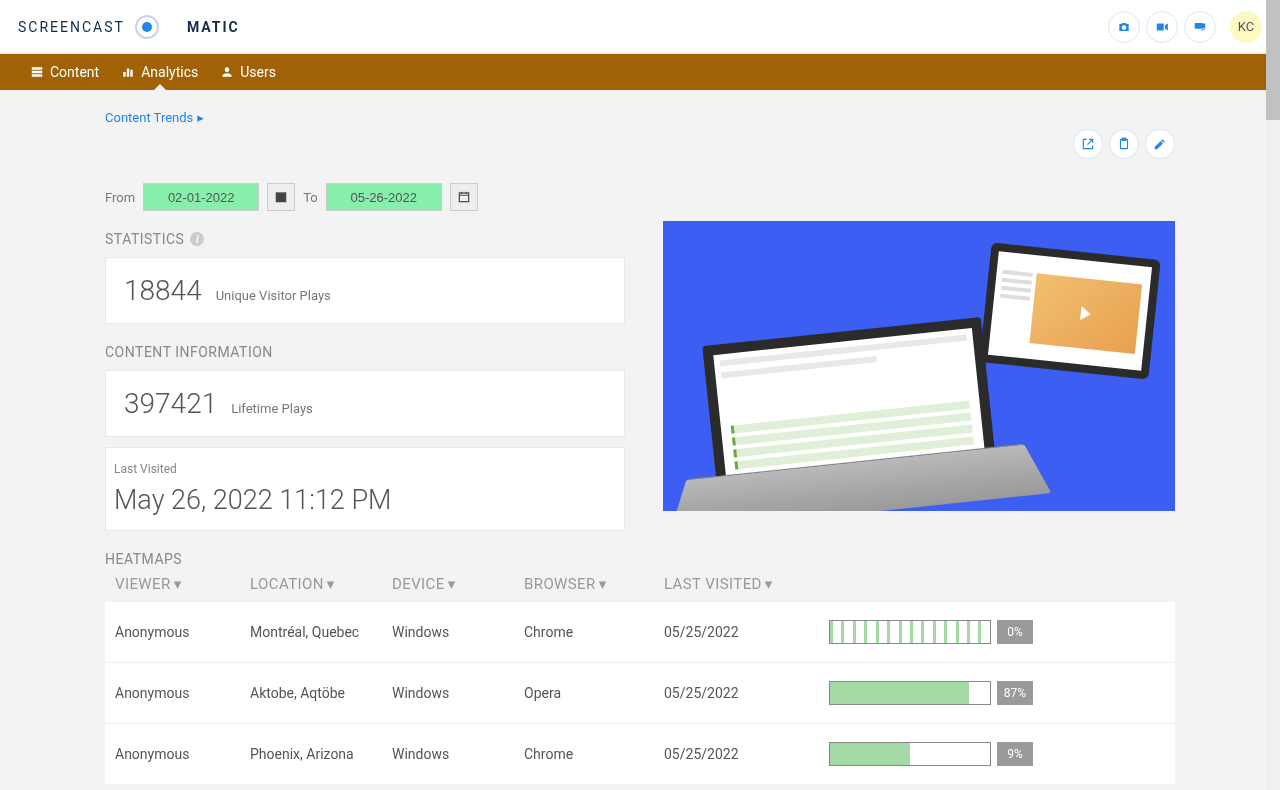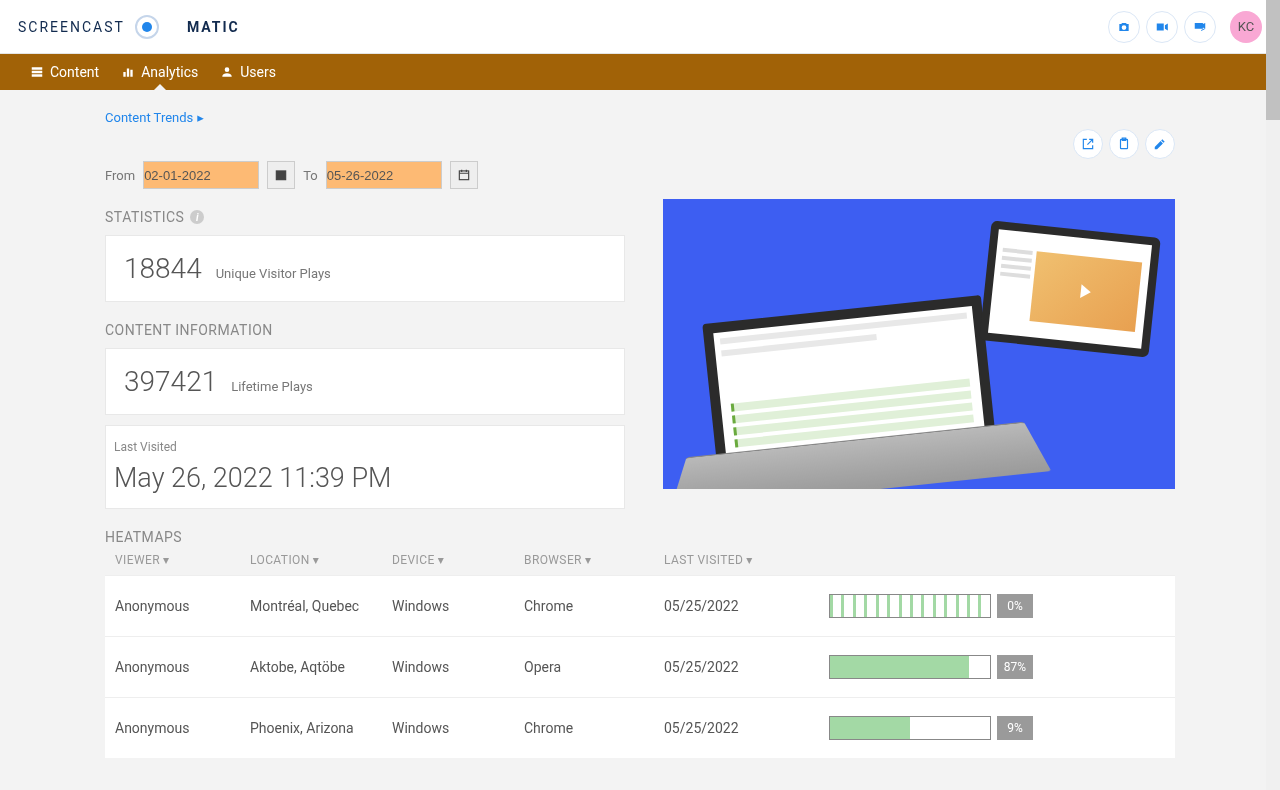--- a/index.html
+++ b/index.html
@@ -5,33 +5,33 @@
 * { margin: 0; padding: 0; box-sizing: border-box; }
 body { font-family: -apple-system, BlinkMacSystemFont, "Segoe UI", Roboto, Helvetica, Arial, sans-serif; background: #f3f3f3; color: #585858; }
 .topbar { background: #fff; height: 54px; display: flex; align-items: center; padding: 0 18px; border-bottom: 1px solid #e5e5e5; }
 .logo { display: flex; align-items: center; gap: 10px; }
 .logo-text { font-size: 14px; letter-spacing: 2px; color: #122b4f; font-weight: 400; }
 .logo-text b { font-weight: 700; margin-left: 18px; }
 .logo-circle { width: 24px; height: 24px; border-radius: 50%; border: 2px solid #c5d5ea; display: flex; align-items: center; justify-content: center; }
 .logo-circle-inner { width: 10px; height: 10px; border-radius: 50%; background: #2186eb; }
 .topbar-right { margin-left: auto; display: flex; align-items: center; gap: 6px; }
 .icon-btn { width: 32px; height: 32px; border-radius: 50%; border: 1px solid #dbe7f6; display: flex; align-items: center; justify-content: center; background: #fff; cursor: pointer; color: #2186eb; }
-.avatar { width: 32px; height: 32px; border-radius: 50%; background: #f9a8d4; display: flex; align-items: center; justify-content: center; font-size: 13px; color: #555; margin-left: 8px; }
+.avatar { width: 32px; height: 32px; border-radius: 50%; background: #fef9c3; display: flex; align-items: center; justify-content: center; font-size: 13px; color: #555; margin-left: 8px; }
 .navbar { background: #a16207; height: 36px; display: flex; align-items: center; padding: 0 30px; gap: 22px; position: relative; }
 .nav-item { color: #fff; font-size: 14px; display: flex; align-items: center; gap: 6px; cursor: pointer; position: relative; height: 36px; }
 .nav-item svg { width: 14px; height: 14px; fill: #fff; }
 .nav-item.active::after { content: ""; position: absolute; bottom: -1px; left: 50%; transform: translateX(-50%); width: 0; height: 0; border-left: 7px solid transparent; border-right: 7px solid transparent; border-bottom: 7px solid #f3f3f3; }
 .page { max-width: 1070px; margin: 0 auto; padding: 20px 0 40px; }
 .breadcrumb { font-size: 13px; color: #2186eb; display: flex; align-items: center; gap: 4px; margin-bottom: 4px; }
 .header-row { display: flex; align-items: center; }
 .page-title { font-size: 32px; font-weight: 300; color: #585858; }
 .header-actions { margin-left: auto; display: flex; gap: 6px; }
 .small-icon-btn { width: 30px; height: 30px; border-radius: 50%; border: 1px solid #dbe7f6; display: flex; align-items: center; justify-content: center; background: #fff; cursor: pointer; color: #2186eb; }
-.date-row { display: flex; align-items: center; gap: 8px; margin-top: 2px; font-size: 13px; color: #777; }
-.date-input { width: 116px; height: 28px; border: 1px solid #ccc; background: #fdba74; text-align: left; font-size: 13px; color: #555; }
+.date-row { display: flex; align-items: center; gap: 8px; margin-top: 24px; font-size: 13px; color: #777; }
+.date-input { width: 116px; height: 28px; border: 1px solid #ccc; background: #86efac; text-align: center; font-size: 13px; color: #555; }
 .date-cal-btn { width: 28px; height: 28px; border: 1px solid #ccc; background: #eee; display: flex; align-items: center; justify-content: center; cursor: pointer; color: #444; }
 .section-label { font-size: 14px; color: #888; letter-spacing: 0.5px; margin-top: 20px; display: flex; align-items: center; gap: 6px; }
 .info-dot { width: 14px; height: 14px; border-radius: 50%; background: #ccc; color: #fff; font-size: 10px; display: inline-flex; align-items: center; justify-content: center; font-style: italic; font-weight: bold; }
 .two-col { display: flex; gap: 38px; align-items: flex-start; }
 .left-col { flex: 0 0 520px; }
 .right-col { flex: 1; margin-top: 10px; }
 .stat-row { display: flex; gap: 10px; }
 .stat-card { background: #fff; border: 1px solid #e8e8e8; flex: 1; padding: 16px 18px; display: flex; align-items: baseline; gap: 14px; margin-top: 10px; }
 .stat-value { font-size: 28px; font-weight: 300; color: #555; }
 .stat-label { font-size: 13px; color: #777; }
@@ -46,21 +46,21 @@
 .laptop-screen .bar { height: 8px; background: #e0f0d8; margin: 4px 10px; border-left: 3px solid #6aaa3e; }
 .laptop-screen .rows { margin-top: 48px; }
 .laptop-screen .toprow { height: 6px; background: #e8e8e8; margin: 6px; }
 .tablet { position: absolute; top: 30px; right: 20px; width: 170px; height: 120px; background: #fff; border: 8px solid #2b2b2b; border-radius: 6px; transform: rotate(6deg); }
 .tablet .vid { margin: 18px 8px 4px 40px; height: 70px; background: linear-gradient(135deg,#f0c070,#e8a050); position: relative; }
 .tablet .vid::after { content:""; position:absolute; left:50%; top:50%; transform:translate(-50%,-50%); width:0;height:0; border-left:10px solid #fff; border-top:7px solid transparent; border-bottom:7px solid transparent;}
 .tablet .sb { position:absolute; left:6px; top:18px; width:30px; }
 .tablet .sb div{ height:4px; background:#ddd; margin-bottom:4px;}
 .full-block { margin-top: 14px; }
 .hm-header, .hm-row { display: grid; grid-template-columns: 135px 142px 132px 140px 165px 1fr; align-items: center; }
-.hm-header { font-size: 12px; color: #999; letter-spacing: 0.4px; padding: 8px 10px; }
+.hm-header { font-size: 15px; color: #999; letter-spacing: 0.4px; padding: 8px 10px; }
 .hm-header .sortable { display: flex; align-items: center; gap: 3px; cursor: pointer; }
 .hm-row { background: #fff; border-top: 1px solid #eee; padding: 18px 10px; font-size: 14px; color: #555; }
 .hm-bar-wrap { display: flex; align-items: center; gap: 6px; }
 .hm-bar { width: 162px; height: 24px; border: 1px solid #888; position: relative; background: #fff; overflow: hidden; }
 .hm-fill { position: absolute; top: 0; left: 0; height: 100%; background: #a3d9a5; }
 .hm-stripes { position: absolute; top: 0; left: 0; height: 100%; width: 100%; display: flex; }
 .hm-stripes span { flex: 1; border-left: 3px solid #a3d9a5; background: transparent; }
 .hm-pct { width: 36px; height: 24px; background: #9a9a9a; color: #fff; font-size: 12px; display: flex; align-items: center; justify-content: center; }
 .scrollbar { position: fixed; right: 0; top: 0; width: 14px; height: 100%; background: #f0f0f0; }
 .scrollbar-thumb { position: absolute; top: 0; width: 14px; height: 120px; background: #c1c1c1; }
@@ -176,21 +176,21 @@
         </div>
       </div>
 
       <div class="section-label">CONTENT INFORMATION</div>
       <div class="info-card" style="display:flex;align-items:baseline;gap:14px;">
         <span class="stat-value">397421</span>
         <span class="stat-label">Lifetime Plays</span>
       </div>
       <div class="last-visited-card">
         <div class="lv-label">Last Visited</div>
-        <div class="lv-value">May 26, 2022 11:39 PM</div>
+        <div class="lv-value">May 26, 2022 11:12 PM</div>
       </div>
     </div>
 
     <div class="right-col">
       <div class="preview">
         <div class="laptop">
           <div class="laptop-screen">
             <div class="toprow"></div>
               <div class="toprow" style="width:60%"></div>
             <div class="rows">

